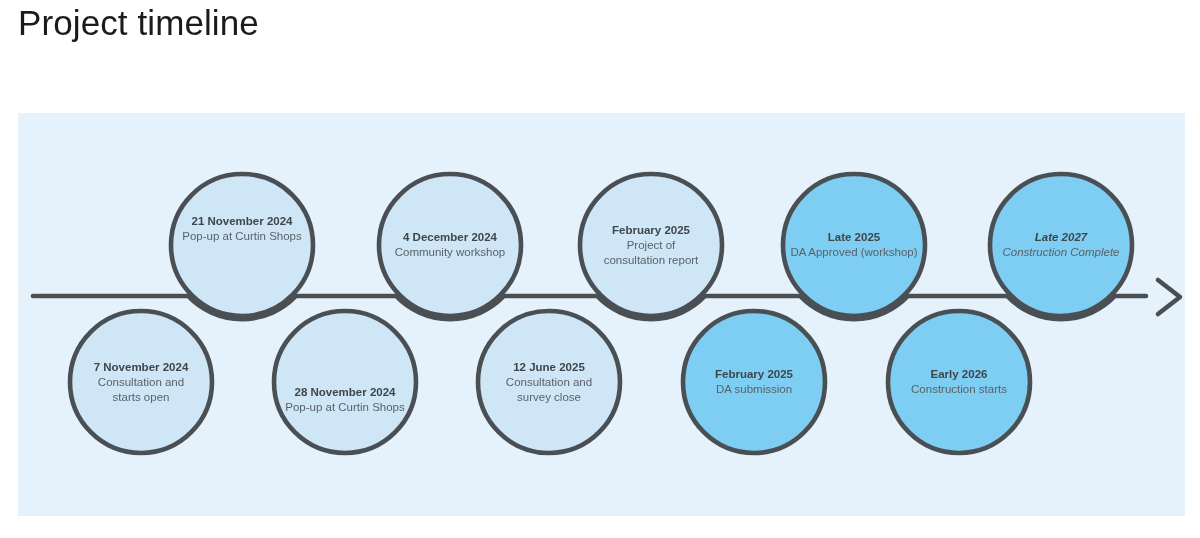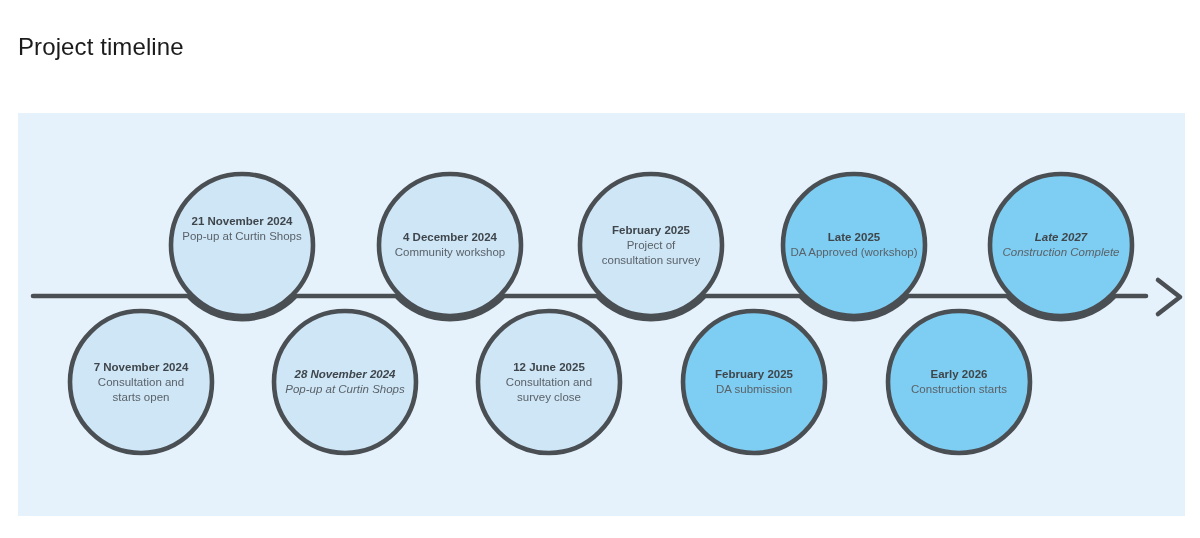--- a/index.html
+++ b/index.html
@@ -10,22 +10,22 @@
   body {
     width: 1200px;
     height: 538px;
     font-family: "Liberation Sans", sans-serif;
     overflow: hidden;
     position: relative;
   }
   #page-title {
     position: absolute;
     left: 18px;
-    top: 29px;
-    font-size: 24px;
+    top: 5px;
+    font-size: 35px;
     font-weight: 400;
     color: #1b1b1b;
     letter-spacing: 0.1px;
     line-height: 36px;
   }
   #timeline-panel {
     position: absolute;
     left: 18px;
     top: 113px;
     width: 1167px;
@@ -89,37 +89,37 @@
   <div id="labels-layer">
       <div class="node-label" style="left: 52px; width: 142px; top: 246.5px;">
         <div class="node-date">7 November 2024</div>
         <div class="node-desc">Consultation and</div>
         <div class="node-desc">starts open</div>
       </div>
       <div class="node-label" style="left: 153px; width: 142px; top: 101px;">
         <div class="node-date">21 November 2024</div>
         <div class="node-desc">Pop-up at Curtin Shops</div>
       </div>
-      <div class="node-label" style="left: 256px; width: 142px; top: 254px; font-style: italic;">
+      <div class="node-label" style="left: 256px; width: 142px; top: 272px;">
         <div class="node-date">28 November 2024</div>
         <div class="node-desc">Pop-up at Curtin Shops</div>
       </div>
       <div class="node-label" style="left: 361px; width: 142px; top: 117px;">
         <div class="node-date">4 December 2024</div>
         <div class="node-desc">Community workshop</div>
       </div>
       <div class="node-label" style="left: 460px; width: 142px; top: 246.5px;">
         <div class="node-date">12 June 2025</div>
         <div class="node-desc">Consultation and</div>
         <div class="node-desc">survey close</div>
       </div>
       <div class="node-label" style="left: 562px; width: 142px; top: 109.5px;">
         <div class="node-date">February 2025</div>
         <div class="node-desc">Project of</div>
-        <div class="node-desc">consultation survey</div>
+        <div class="node-desc">consultation report</div>
       </div>
       <div class="node-label" style="left: 665px; width: 142px; top: 254px;">
         <div class="node-date">February 2025</div>
         <div class="node-desc">DA submission</div>
       </div>
       <div class="node-label" style="left: 765px; width: 142px; top: 117px;">
         <div class="node-date">Late 2025</div>
         <div class="node-desc">DA Approved (workshop)</div>
       </div>
       <div class="node-label" style="left: 870px; width: 142px; top: 254px;">

